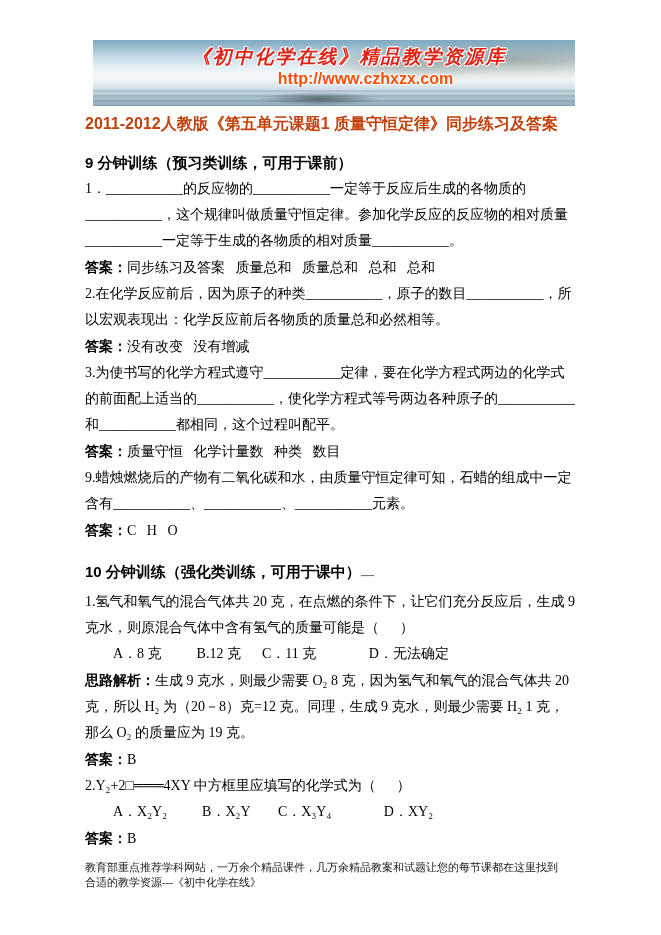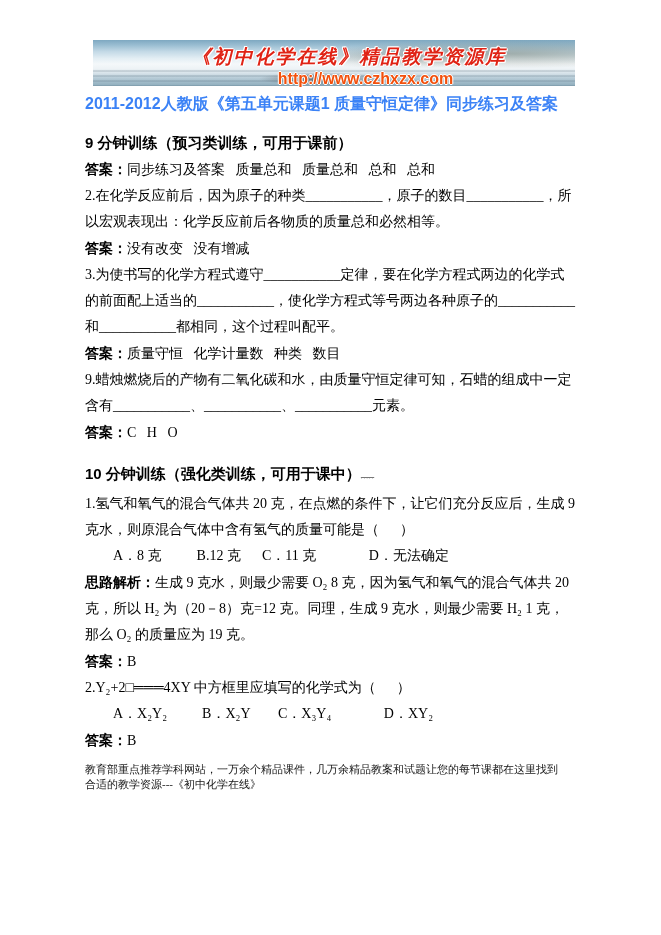--- a/index.html
+++ b/index.html
@@ -11,21 +11,21 @@
     padding:40px 86px 0 85px;
     font-family:"Liberation Serif","DejaVu Serif",serif;
     color:#000;
     overflow:hidden;
   }
   .page p, .page span, .page h2{white-space:pre-wrap;}
 
   
   .banner{
     position:relative;
-    width:482px;height:46px;
+    width:482px;height:66px;
     margin-left:8px;
     background:
       linear-gradient(180deg,
         #7ea8c1 0%, #9cbfd3 12%, #c3d9e6 25%, #e3eef4 40%,
         #f4f8fa 52%, #eef3f6 62%, #d7e3ea 72%, #b3c9d5 84%,
         #9db8c6 93%, #8fadbd 100%);
     overflow:visible;
   }
   .banner .ridge{
     position:absolute;inset:0;
@@ -55,21 +55,21 @@
     color:#f2500d;
     text-shadow:1px 0 0 #fff,-1px 0 0 #fff,0 1px 0 #fff,0 -1px 0 #fff;
     margin-left:35px;
   }
 
   
   .doc-title{
     margin:7px 0 0 0;
     font-family:"Liberation Sans","DejaVu Sans",sans-serif;
     font-weight:bold;font-size:16px;line-height:22px;
-    color:#3b82f6;
+    color:#c2410c;
   }
 
   
   .sec-heading{
     margin:14px 0 0 0;
     font-family:"Liberation Sans","DejaVu Sans",sans-serif;
     font-size:15px;font-weight:bold;line-height:27px;color:#000;
   }
   .sec-heading .tiny-note{
     font-size:6px;color:#777;text-decoration:line-through;
@@ -95,20 +95,21 @@
     <div class="ridge"></div>
     <div class="streaks"></div>
     <div class="banner-title">《初中化学在线》精品教学资源库</div>
     <div class="banner-url">http://www.czhxzx.com</div>
   </div>
 
   <p class="doc-title">2011-2012人教版《第五单元课题1 质量守恒定律》同步练习及答案</p>
 
   <h2 class="sec-heading">9 分钟训练（预习类训练，可用于课前）</h2>
 
+  <p class="para">1．___________的反应物的___________一定等于反应后生成的各物质的___________，这个规律叫做质量守恒定律。参加化学反应的反应物的相对质量___________一定等于生成的各物质的相对质量___________。</p>
   <p class="para"><span class="label-b">答案：</span><span>同步练习及答案   质量总和   质量总和   总和   总和</span></p>
 
   <p class="para">2.在化学反应前后，因为原子的种类___________，原子的数目___________，所以宏观表现出：化学反应前后各物质的质量总和必然相等。</p>
   <p class="para"><span class="label-b">答案：</span><span>没有改变   没有增减</span></p>
 
   <p class="para">3.为使书写的化学方程式遵守___________定律，要在化学方程式两边的化学式的前面配上适当的___________，使化学方程式等号两边各种原子的___________和___________都相同，这个过程叫配平。</p>
   <p class="para"><span class="label-b">答案：</span><span>质量守恒   化学计量数   种类   数目</span></p>
 
   <p class="para">9.蜡烛燃烧后的产物有二氧化碳和水，由质量守恒定律可知，石蜡的组成中一定含有___________、___________、___________元素。</p>
   <p class="para"><span class="label-b">答案：</span><span>C   H   O</span></p>

